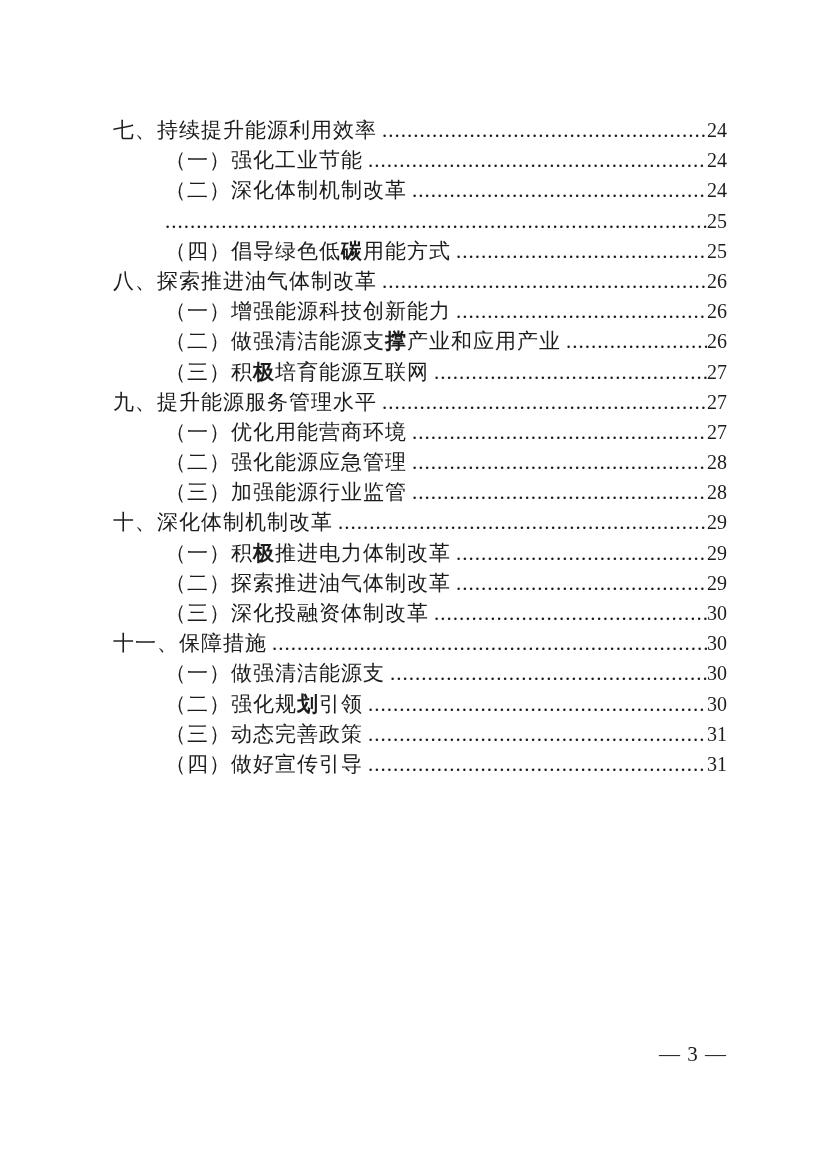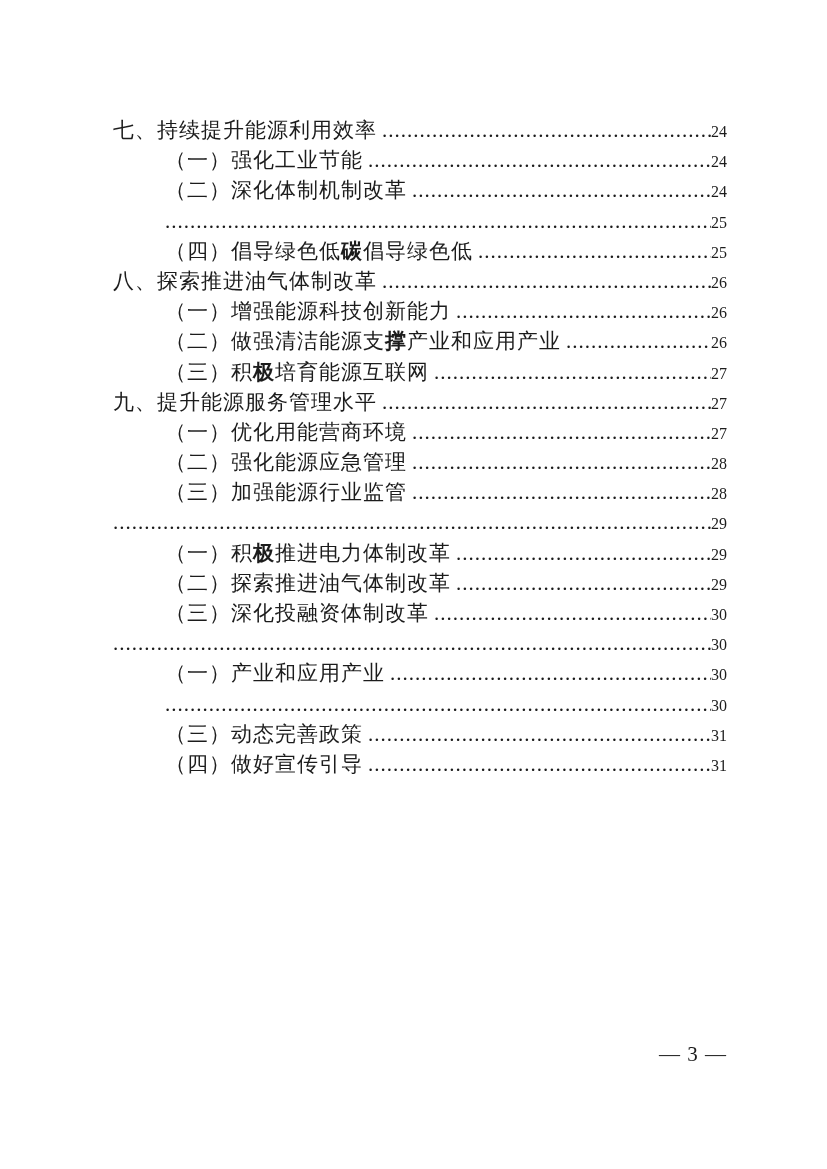--- a/index.html
+++ b/index.html
@@ -50,21 +50,21 @@
     white-space: nowrap;
     min-width: 0;
   }
   .leader::after {
     content: "..................................................................................................................................................................................................";
     letter-spacing: 1px;
     font-size: 21px;
   }
   .pagenum {
     flex: 0 0 auto;
-    font-size: 16px;
+    font-size: 20px;
     text-align: left;
   }
   .footer-pagenum {
     position: absolute;
     top: 1042px;
     right: 100px;
     font-size: 21px;
     letter-spacing: 1px;
     color: #1c1c1c;
   }
@@ -91,21 +91,21 @@
     <span class="leader"></span>
     <span class="pagenum">24</span>
   </li>
 
   <li class="toc-row level-2">
     <span class="leader"></span>
     <span class="pagenum">25</span>
   </li>
 
   <li class="toc-row level-2">
-    <span class="toc-text"><span class="t-pre">（四）倡导绿色低</span><span class="t-bold">碳</span><span class="t-post">倡导绿色低</span></span>
+    <span class="toc-text"><span class="t-pre">（四）倡导绿色低</span><span class="t-bold">碳</span><span class="t-post">用能方式</span></span>
     <span class="leader"></span>
     <span class="pagenum">25</span>
   </li>
 
   <li class="toc-row level-1">
     <span class="toc-text"><span class="t-pre">八、探索推进油气体制改革</span><span class="t-bold"></span><span class="t-post"></span></span>
     <span class="leader"></span>
     <span class="pagenum">26</span>
   </li>
 
@@ -145,20 +145,21 @@
     <span class="pagenum">28</span>
   </li>
 
   <li class="toc-row level-2">
     <span class="toc-text"><span class="t-pre">（三）加强能源行业监管</span><span class="t-bold"></span><span class="t-post"></span></span>
     <span class="leader"></span>
     <span class="pagenum">28</span>
   </li>
 
   <li class="toc-row level-1">
+    <span class="toc-text"><span class="t-pre">十、深化体制机制改革</span><span class="t-bold"></span><span class="t-post"></span></span>
     <span class="leader"></span>
     <span class="pagenum">29</span>
   </li>
 
   <li class="toc-row level-2">
     <span class="toc-text"><span class="t-pre">（一）积</span><span class="t-bold">极</span><span class="t-post">推进电力体制改革</span></span>
     <span class="leader"></span>
     <span class="pagenum">29</span>
   </li>
 
@@ -168,31 +169,33 @@
     <span class="pagenum">29</span>
   </li>
 
   <li class="toc-row level-2">
     <span class="toc-text"><span class="t-pre">（三）深化投融资体制改革</span><span class="t-bold"></span><span class="t-post"></span></span>
     <span class="leader"></span>
     <span class="pagenum">30</span>
   </li>
 
   <li class="toc-row level-1">
-    <span class="leader"></span>
-    <span class="pagenum">30</span>
-  </li>
-
-  <li class="toc-row level-2">
-    <span class="toc-text"><span class="t-pre">（一）产业和应用产业</span><span class="t-bold"></span><span class="t-post"></span></span>
-    <span class="leader"></span>
-    <span class="pagenum">30</span>
-  </li>
-
-  <li class="toc-row level-2">
+    <span class="toc-text"><span class="t-pre">十一、保障措施</span><span class="t-bold"></span><span class="t-post"></span></span>
+    <span class="leader"></span>
+    <span class="pagenum">30</span>
+  </li>
+
+  <li class="toc-row level-2">
+    <span class="toc-text"><span class="t-pre">（一）做强清洁能源支</span><span class="t-bold"></span><span class="t-post"></span></span>
+    <span class="leader"></span>
+    <span class="pagenum">30</span>
+  </li>
+
+  <li class="toc-row level-2">
+    <span class="toc-text"><span class="t-pre">（二）强化规</span><span class="t-bold">划</span><span class="t-post">引领</span></span>
     <span class="leader"></span>
     <span class="pagenum">30</span>
   </li>
 
   <li class="toc-row level-2">
     <span class="toc-text"><span class="t-pre">（三）动态完善政策</span><span class="t-bold"></span><span class="t-post"></span></span>
     <span class="leader"></span>
     <span class="pagenum">31</span>
   </li>
 

